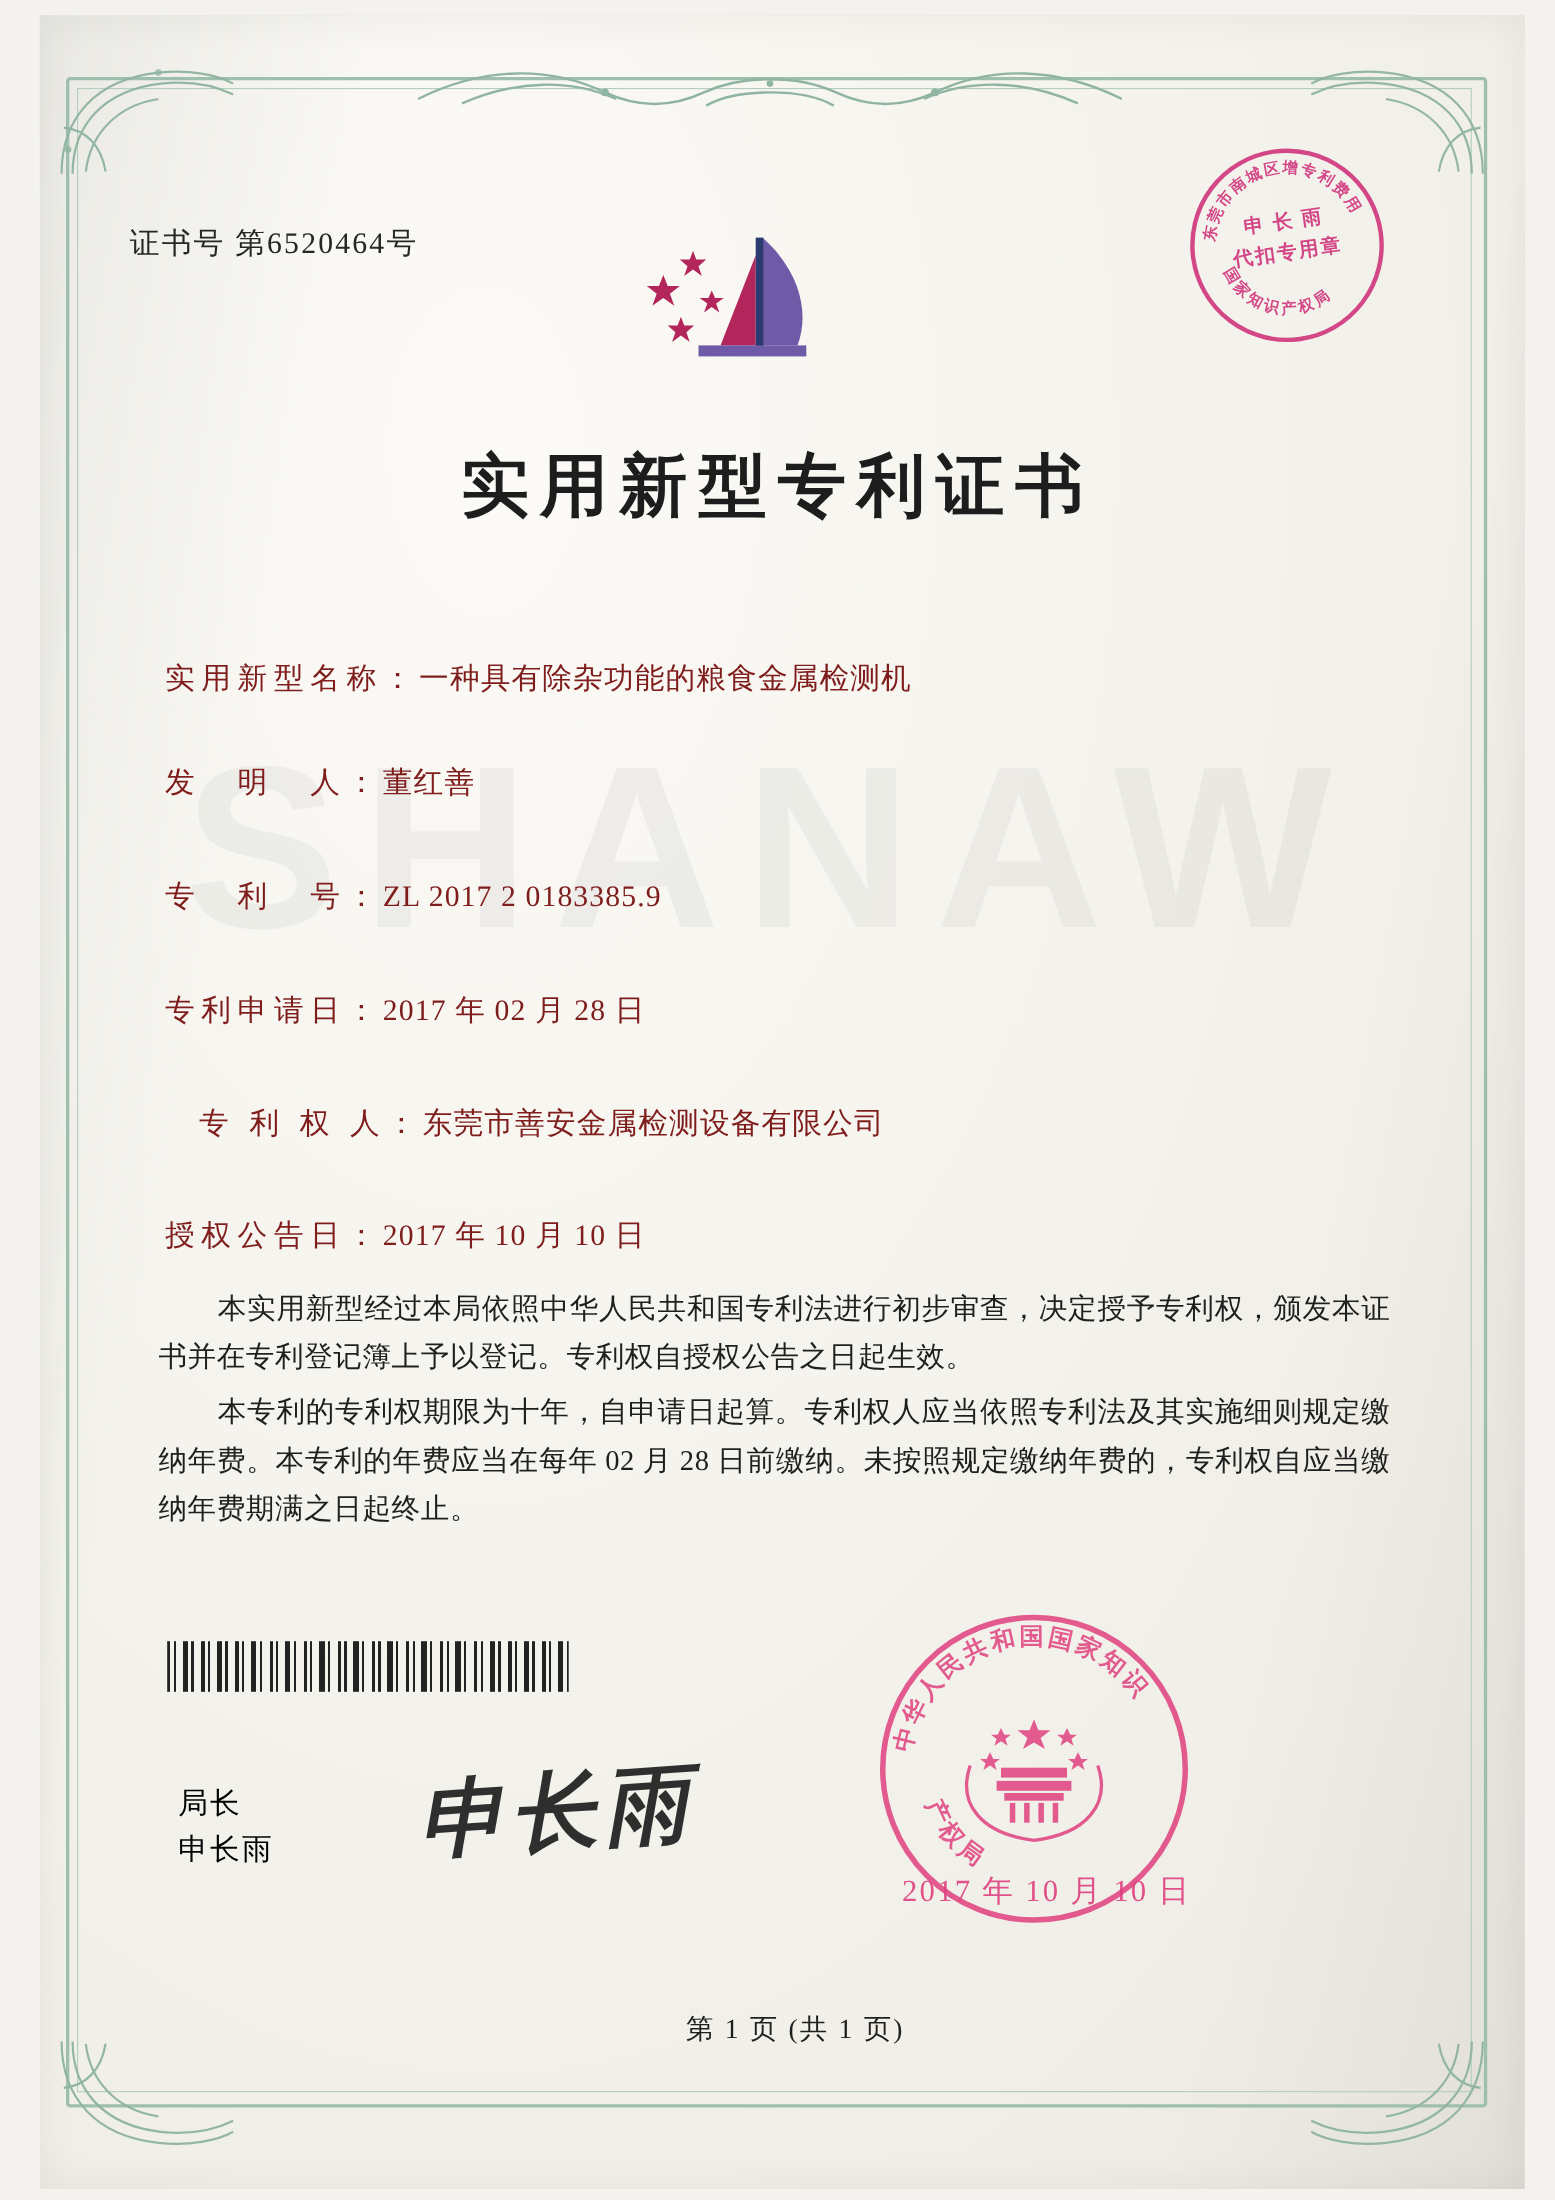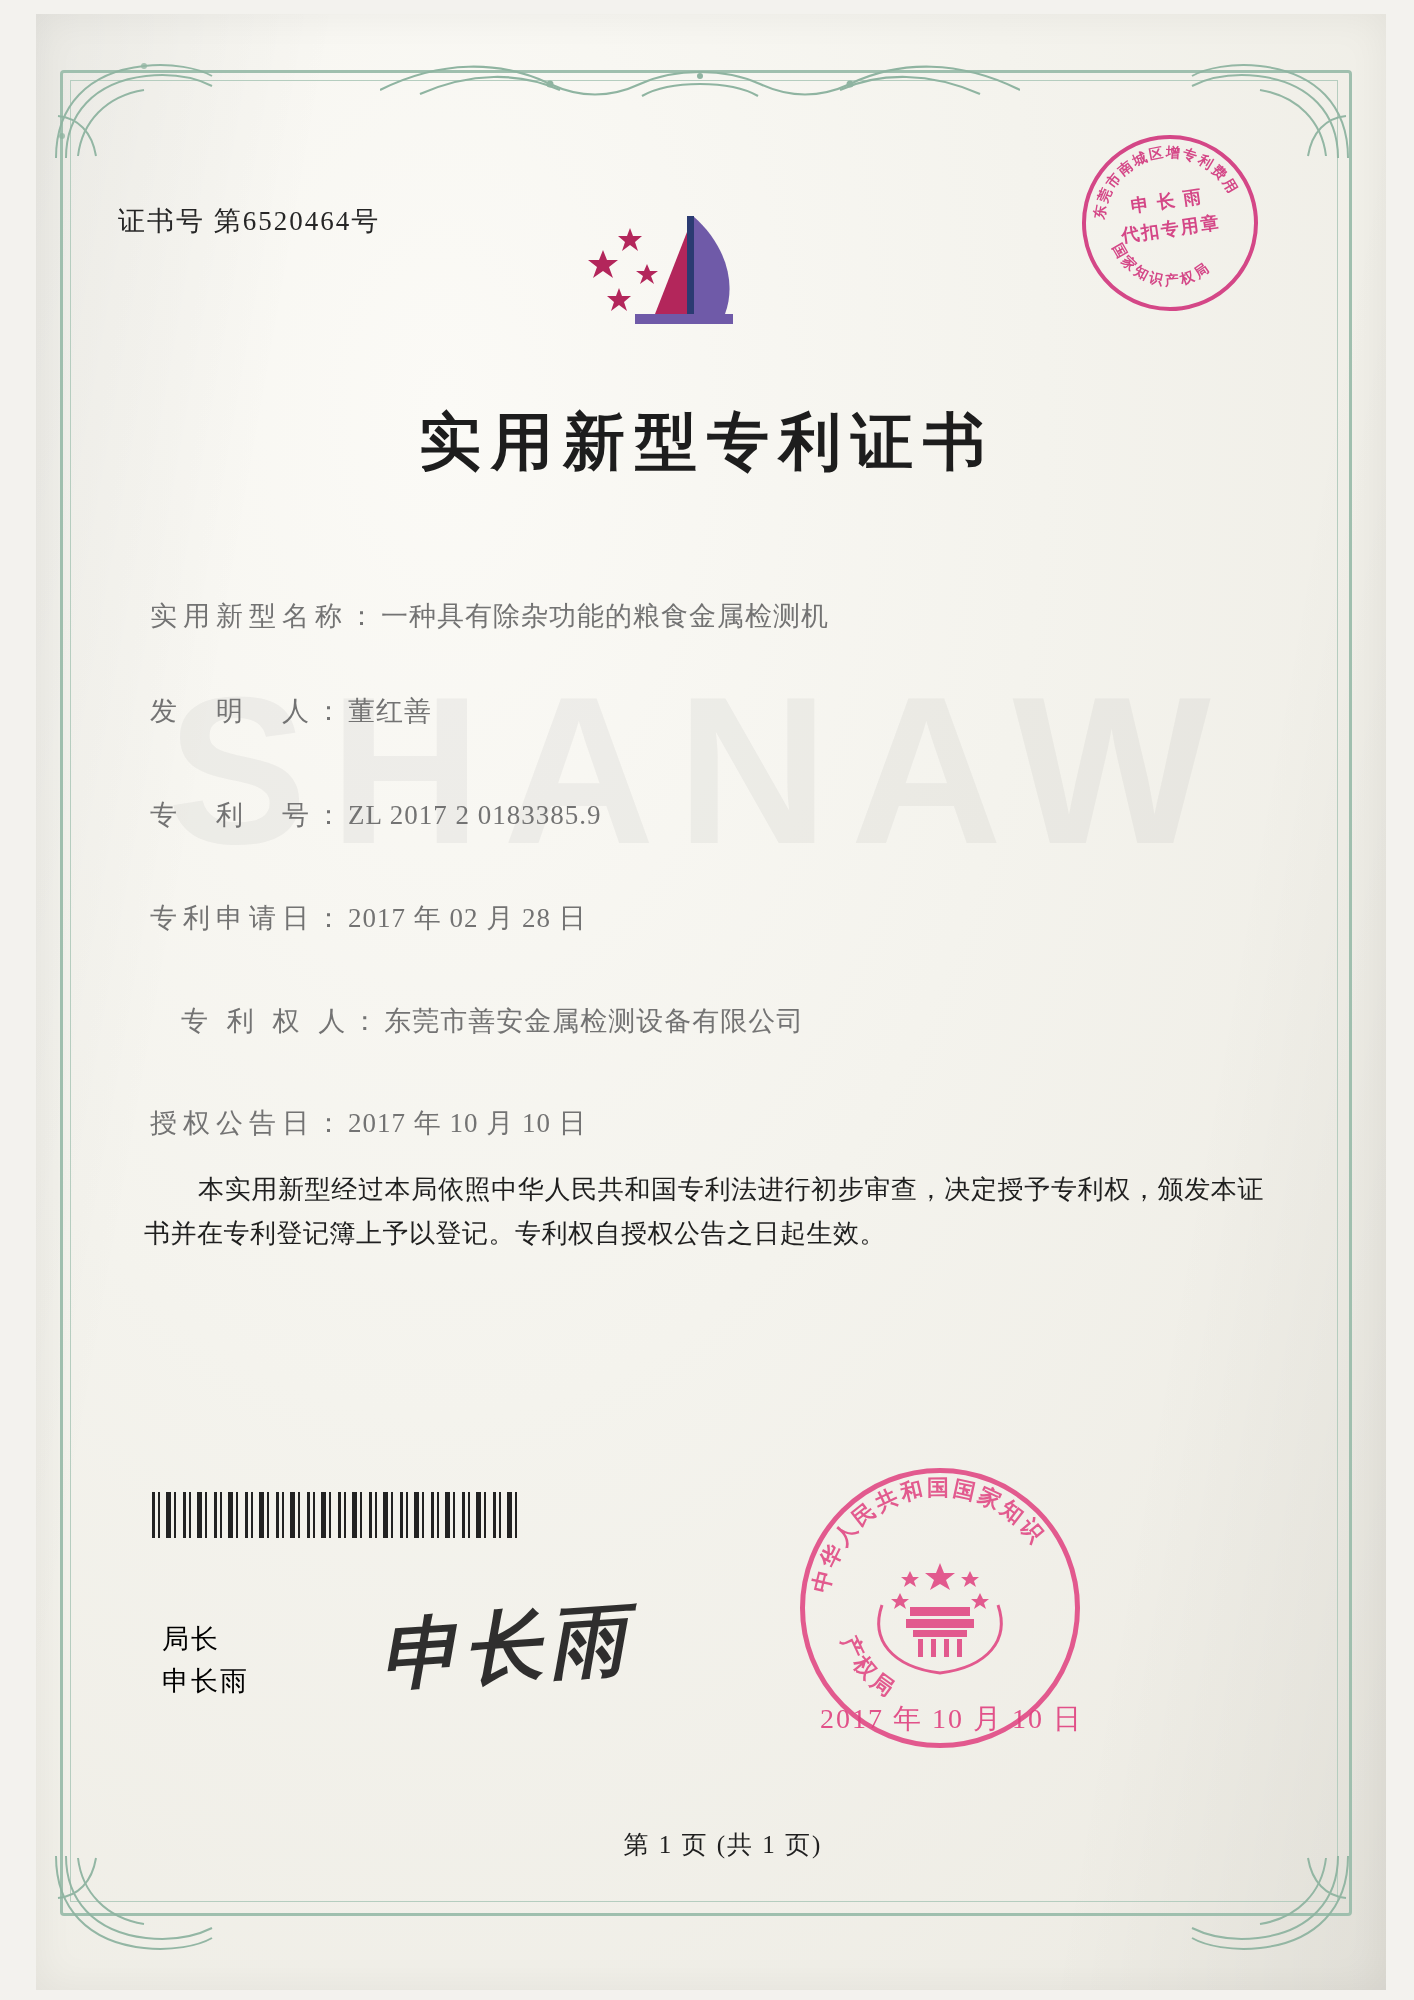--- a/index.html
+++ b/index.html
@@ -128,21 +128,21 @@
     font-size: 62px;
     letter-spacing: 10px;
     color: #1d1d1d;
   }
 
   
   .field {
     position: absolute;
     left: 150px;
     font-size: 27px;
-    color: #737373;
+    color: #7f1d1d;
     letter-spacing: 1px;
     white-space: nowrap;
   }
   .field .lbl { letter-spacing: 6px; }
   .field .val { letter-spacing: 1px; }
 
   .f1 { top: 598px; }
   .f2 { top: 693px; }
   .f3 { top: 797px; }
   .f4 { top: 900px; }
@@ -381,20 +381,21 @@
   </div>
   <div class="field f5">
     <span class="lbl">专 利 权 人：</span><span class="val">东莞市善安金属检测设备有限公司</span>
   </div>
   <div class="field f6">
     <span class="lbl">授权公告日：</span><span class="val">2017 年 10 月 10 日</span>
   </div>
 
   <div class="body-text">
     <p>本实用新型经过本局依照中华人民共和国专利法进行初步审查，决定授予专利权，颁发本证书并在专利登记簿上予以登记。专利权自授权公告之日起生效。</p>
+    <p>本专利的专利权期限为十年，自申请日起算。专利权人应当依照专利法及其实施细则规定缴纳年费。本专利的年费应当在每年 02 月 28 日前缴纳。未按照规定缴纳年费的，专利权自应当缴纳年费期满之日起终止。</p>
   </div>
 
   <div class="barcode"></div>
 
   <div class="sig-label">
     <div>局长</div>
     <div>申长雨</div>
   </div>
   <div class="sig-script">申长雨</div>
 

